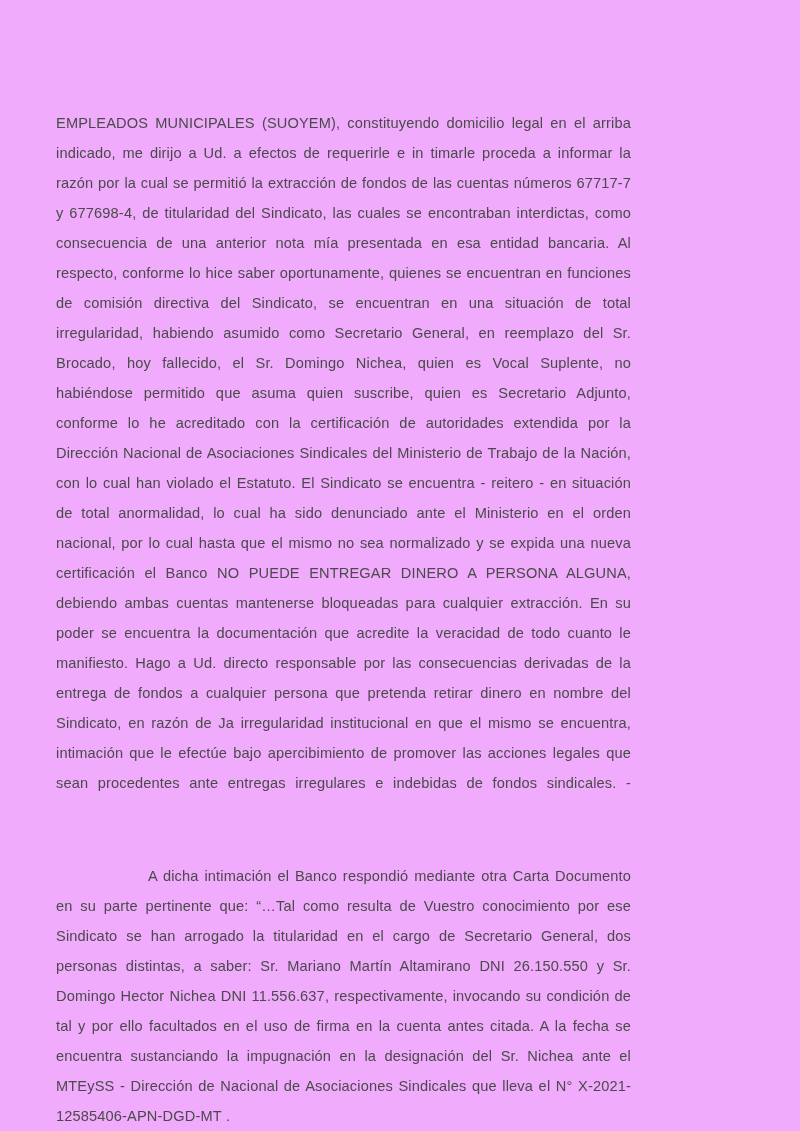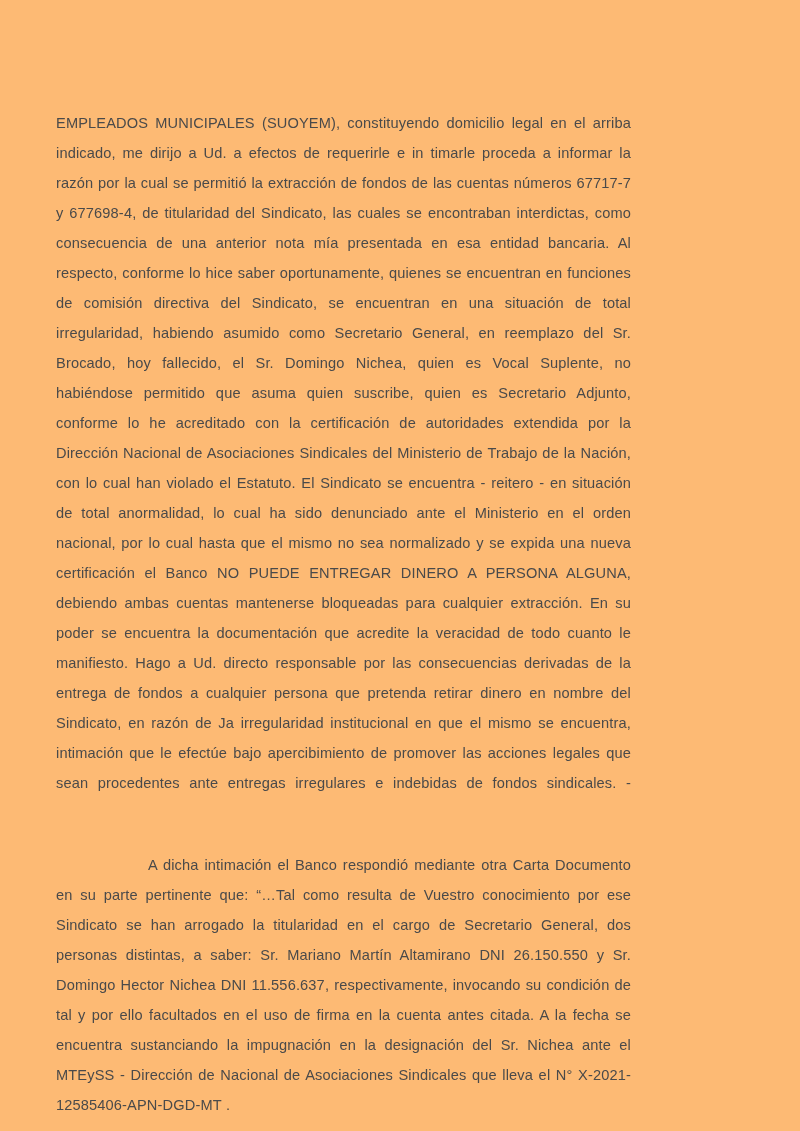--- a/index.html
+++ b/index.html
@@ -8,42 +8,42 @@
     padding: 0;
     background: #ffffff;
   }
   body {
     font-family: "Liberation Sans", sans-serif;
   }
   .page {
     position: relative;
     width: 800px;
     height: 1131px;
-    background: #fdba74;
+    background: #f0abfc;
     overflow: hidden;
     box-sizing: border-box;
   }
   .doc-body {
     position: absolute;
     left: 56px;
     top: 108px;
     width: 575px;
   }
   .para {
     margin: 0;
     text-align: justify;
     text-justify: inter-word;
     font-size: 14.6px;
     line-height: 30px;
     color: #4a4a4a;
     letter-spacing: 0.01em;
     word-spacing: 0.02em;
   }
   .para + .para {
-    margin-top: 22px;
+    margin-top: 33px;
   }
   .para-indent {
     text-indent: 92px;
   }
   
   .para::after {
     content: "";
     display: inline-block;
     width: 100%;
   }

